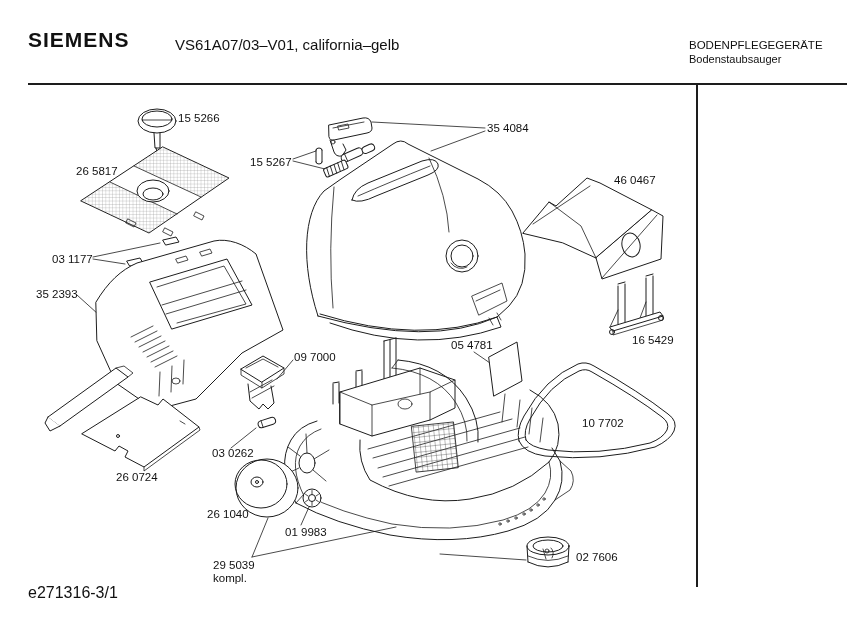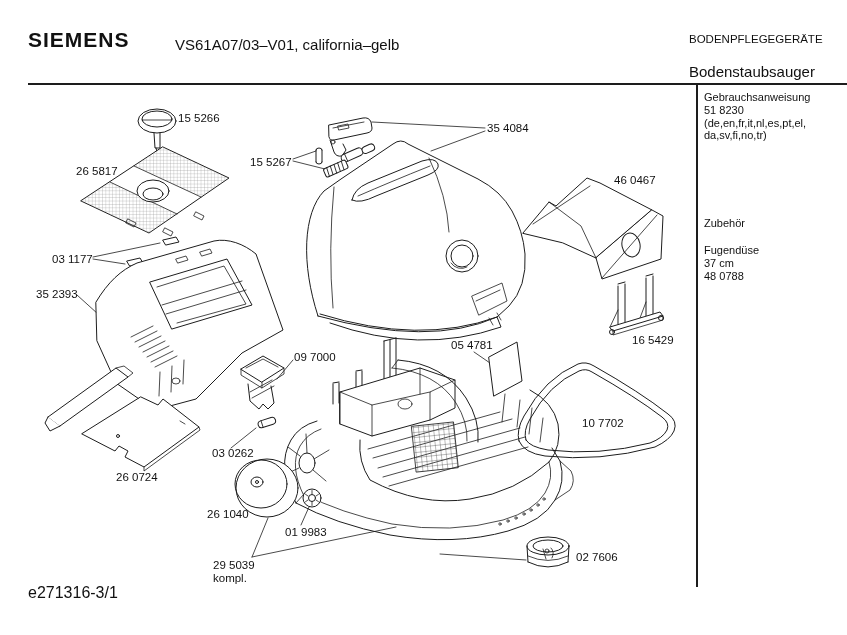--- a/index.html
+++ b/index.html
@@ -1,21 +1,21 @@
 <!DOCTYPE html>
 <html><head>
 <meta charset="utf-8">
 <style>
   html,body{margin:0;padding:0;background:#fff;}
   .page{position:relative;width:847px;height:635px;background:#fff;
         font-family:"Liberation Sans",sans-serif;color:#111;overflow:hidden;}
   .brand{position:absolute;left:28px;top:28px;font-size:21px;font-weight:bold;letter-spacing:1px;}
   .model{position:absolute;left:175px;top:36px;font-size:15px;}
-  .division{position:absolute;left:689px;top:33px;font-size:11.5px;}
-  .ptype{position:absolute;left:689px;top:63px;font-size:15px;}
+  .division{position:absolute;left:689px;top:39px;font-size:11.5px;}
+  .ptype{position:absolute;left:689px;top:53px;font-size:11px;}
   .hr{position:absolute;left:28px;top:83px;width:819px;height:2px;background:#1d1d1d;}
   .vr{position:absolute;left:696px;top:84px;width:2px;height:503px;background:#1d1d1d;}
   .sidebar{position:absolute;left:704px;top:91px;width:138px;font-size:11px;line-height:12.8px;}
   .sb-gap1{height:75px;}
   .sb-gap2{height:14px;}
   .footer{position:absolute;left:28px;top:584px;font-size:16px;}
   svg.diagram{position:absolute;left:0;top:0;}
   .ln{stroke:#1d1d1d;fill:none;stroke-width:1;stroke-linejoin:round;stroke-linecap:round;}
   .thin{stroke-width:0.8;}
   .fw{fill:#ffffff;}
@@ -27,32 +27,20 @@
 <div class="page">
 
   <div class="brand">SIEMENS</div>
   <div class="model">VS61A07/03–V01, california–gelb</div>
   <div class="division">BODENPFLEGEGERÄTE</div>
   <div class="ptype">Bodenstaubsauger</div>
 
   <div class="hr"></div>
   <div class="vr"></div>
 
-  <div class="sidebar">
-    <div>Gebrauchsanweisung</div>
-    <div>51 8230</div>
-    <div>(de,en,fr,it,nl,es,pt,el,</div>
-    <div>da,sv,fi,no,tr)</div>
-    <div class="sb-gap1"></div>
-    <div>Zubehör</div>
-    <div class="sb-gap2"></div>
-    <div>Fugendüse</div>
-    <div>37 cm</div>
-    <div>48 0788</div>
-  </div>
 
   <div class="footer">e271316-3/1</div>
 
   <svg class="diagram" width="847" height="635" viewBox="0 0 847 635">
     <defs>
       <pattern id="perf" width="3.4" height="3.4" patternUnits="userSpaceOnUse">
         <path d="M0,0 H3.4 M0,0 V3.4" stroke="#8a8a8a" stroke-width="0.5"></path>
       </pattern>
       <pattern id="waffle" width="5" height="5" patternUnits="userSpaceOnUse">
         <path d="M0,0 H5 M0,0 V5" stroke="#3a3a3a" stroke-width="0.7"></path>

